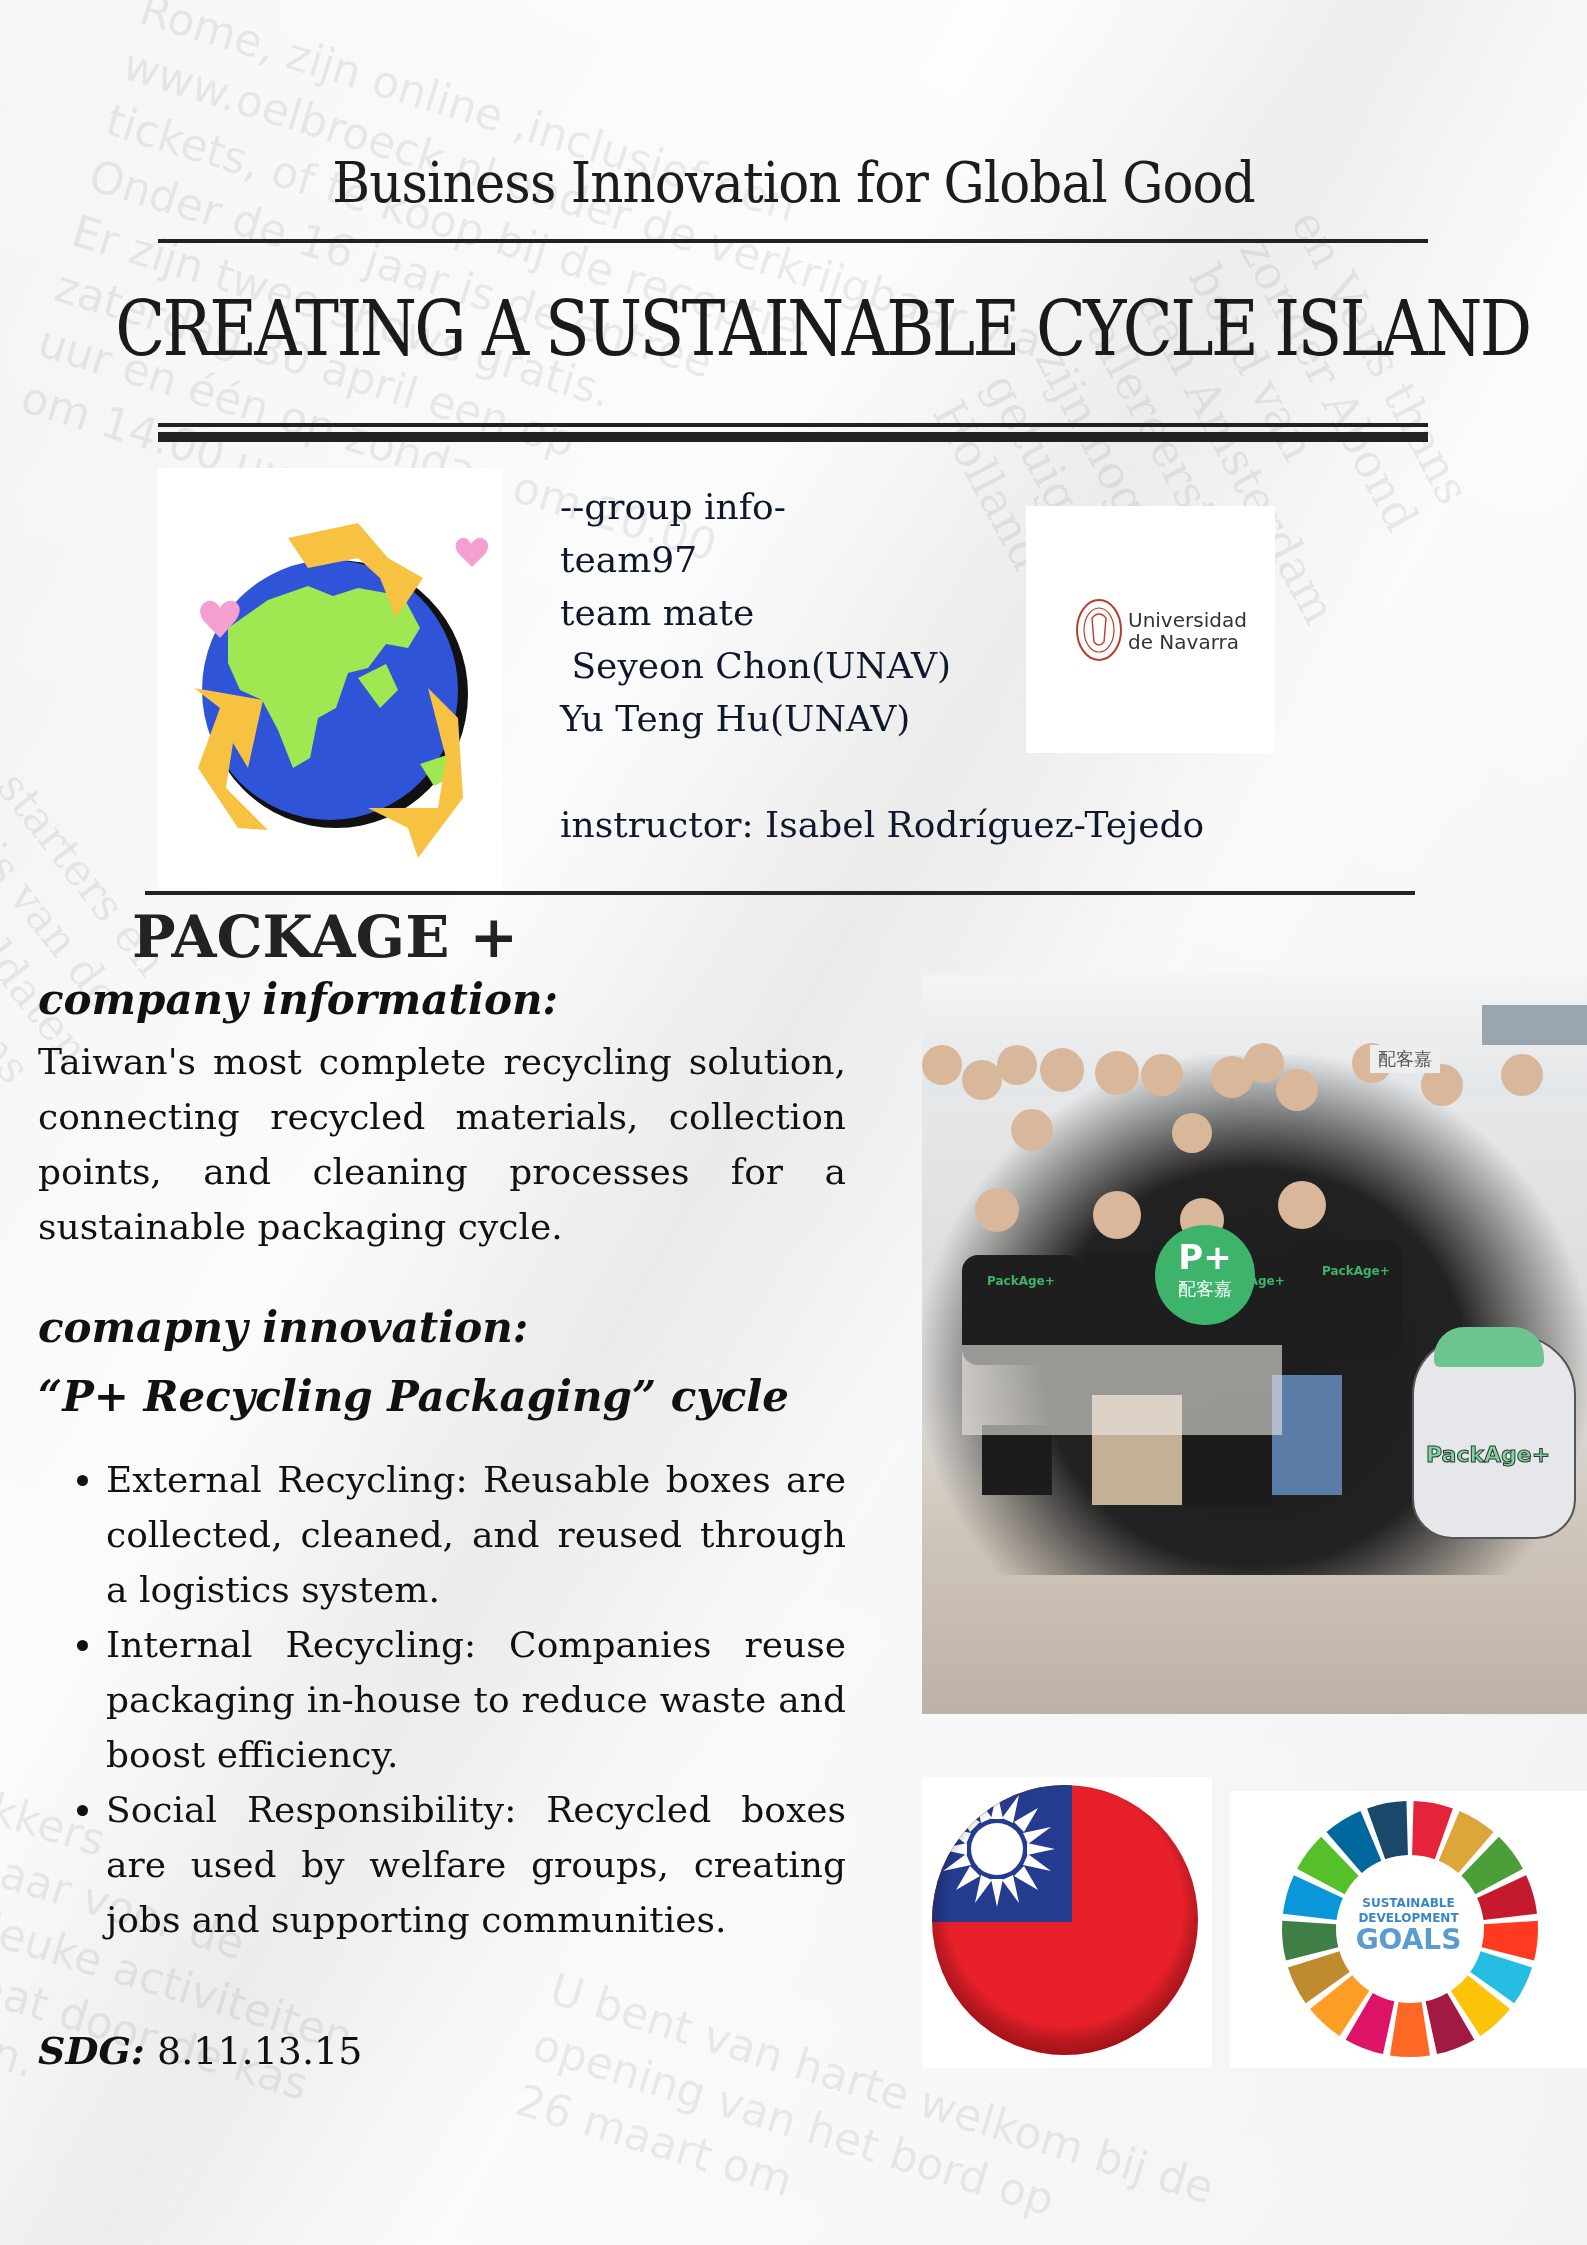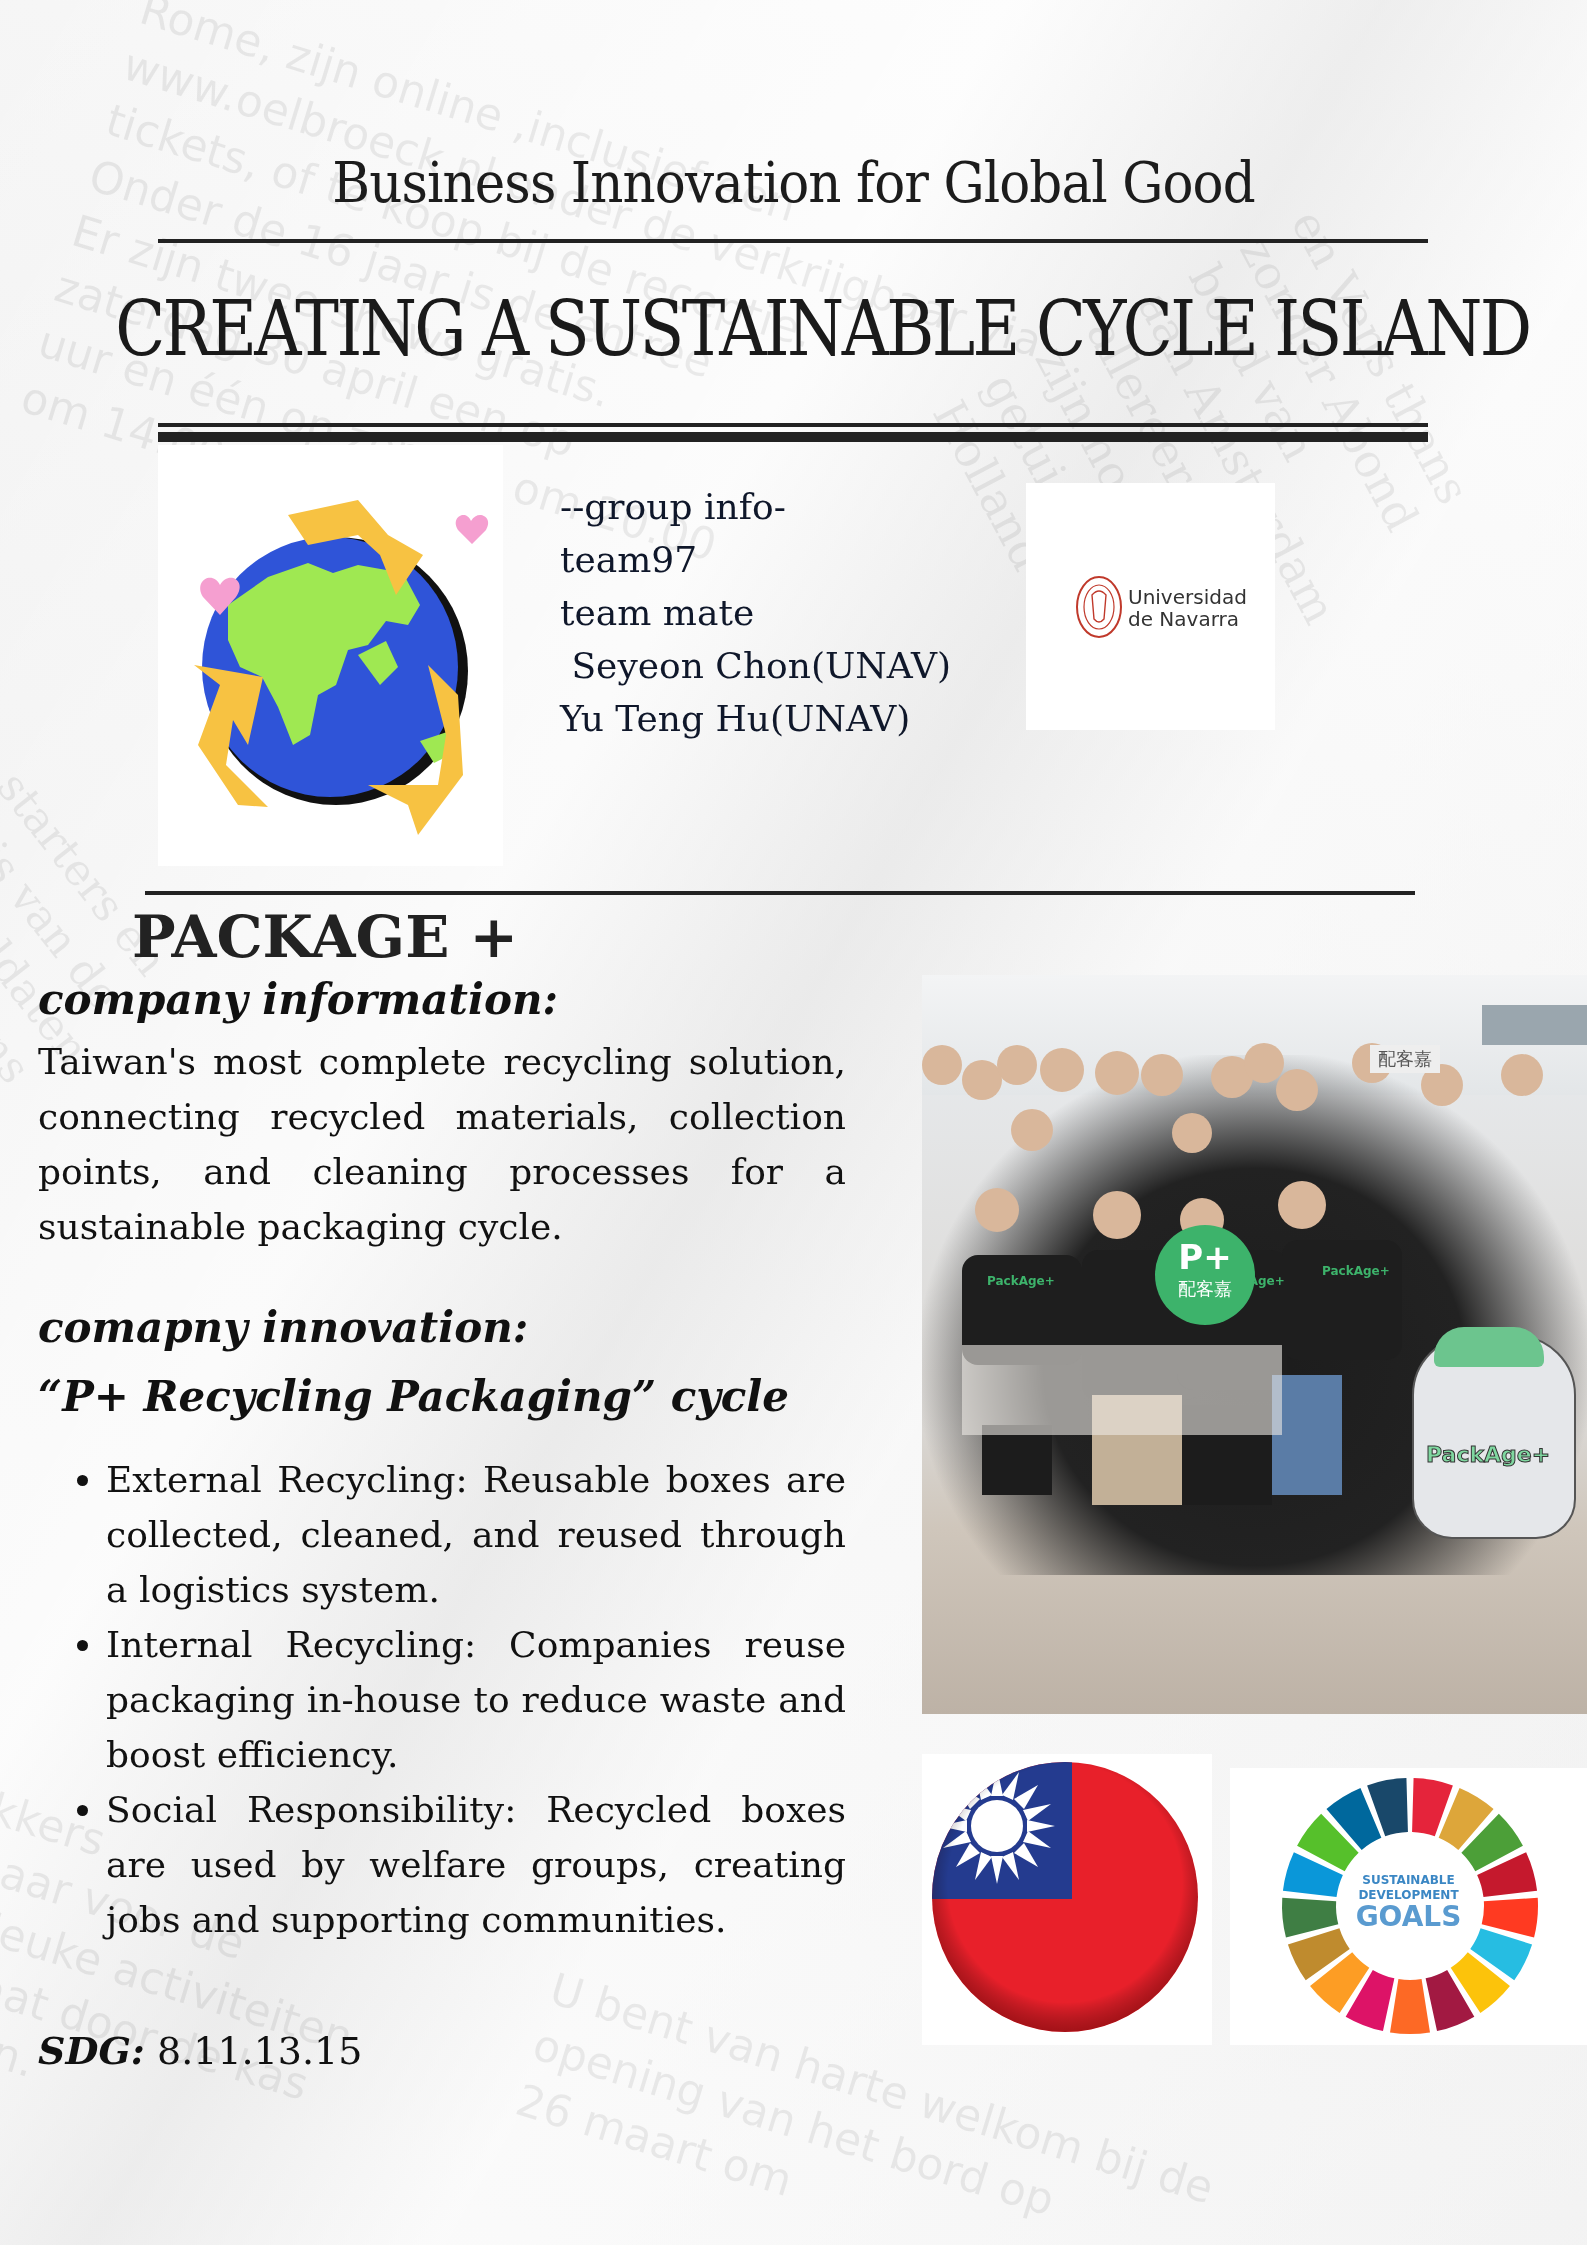--- a/index.html
+++ b/index.html
@@ -29,21 +29,21 @@
     letter-spacing: -1px; transform: scaleX(0.92);
   }
   .rule { background: #222; }
   .main-title {
     left: 0; width: 1587px; top: 284px; text-align: center;
     font-family: "DejaVu Serif", serif; font-size: 76px; color: #1a1a1a;
     letter-spacing: -3px; white-space: nowrap;
   }
   .main-title span { display: inline-block; transform: scaleX(0.86); }
 
-  .img-box { background: #fff; overflow: hidden; }
+  .img-box { background: #fff; overflow: hidden; margin-top: 23px; }
   .group-info { left: 560px; top: 480px; font-size: 36px; line-height: 53px; color: #0f172a; }
   .group-info div { white-space: pre; }
   .unav-name { font-family: "DejaVu Sans", sans-serif; font-size: 20px; line-height: 22px; color: #333; }
 
   .pkg-title {
     left: 132px; top: 903px; font-family: "DejaVu Serif", serif;
     font-weight: bold; font-size: 58px; color: #222;
   }
   .section-heading { font-style: italic; font-weight: bold; font-size: 42px; color: #111; }
   .body-text { font-size: 36px; line-height: 55px; text-align: justify; }
@@ -110,20 +110,21 @@
   </svg>
 </div>
 
 <div class="abs group-info">
   <div>--group info-</div>
   <div>team97</div>
   <div>team mate</div>
   <div> Seyeon Chon(UNAV)</div>
   <div>Yu Teng Hu(UNAV)</div>
   <div>&nbsp;</div>
+  <div>instructor: Isabel Rodríguez-Tejedo</div>
 </div>
 
 <div class="abs img-box" style="left:1026px; top:483px; width:249px; height:247px;">
   <svg class="abs" style="left:48px; top:92px;" width="50" height="64" viewBox="0 0 50 64">
     <ellipse cx="25" cy="32" rx="22" ry="30" fill="none" stroke="#c0392b" stroke-width="2"></ellipse>
     <ellipse cx="25" cy="32" rx="15" ry="22" fill="none" stroke="#c0392b" stroke-width="1.2"></ellipse>
     <path d="M18 20 Q25 12 32 20 L30 44 Q25 50 20 44 Z" fill="none" stroke="#c0392b" stroke-width="1.4"></path>
   </svg>
   <div class="abs unav-name" style="left:102px; top:103px;">
     <div>Universidad</div>

